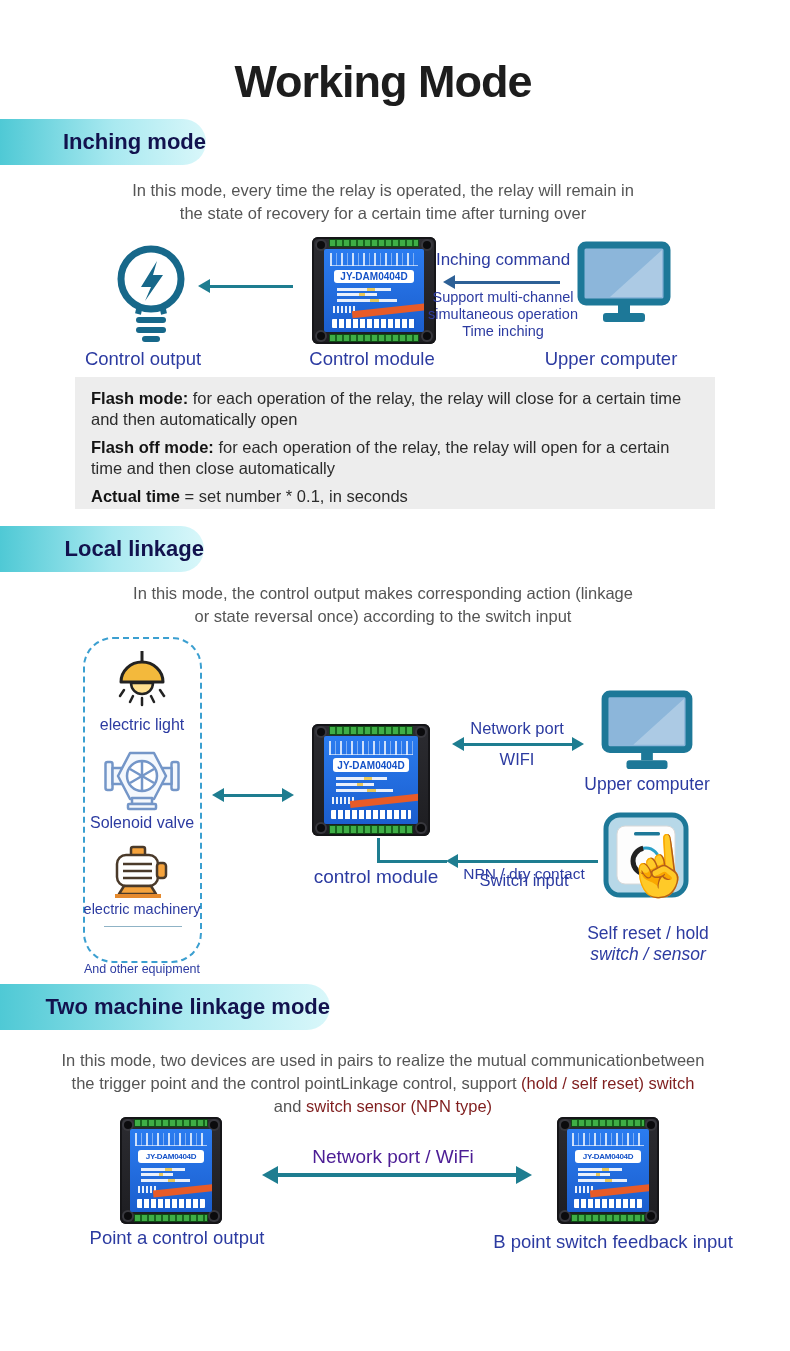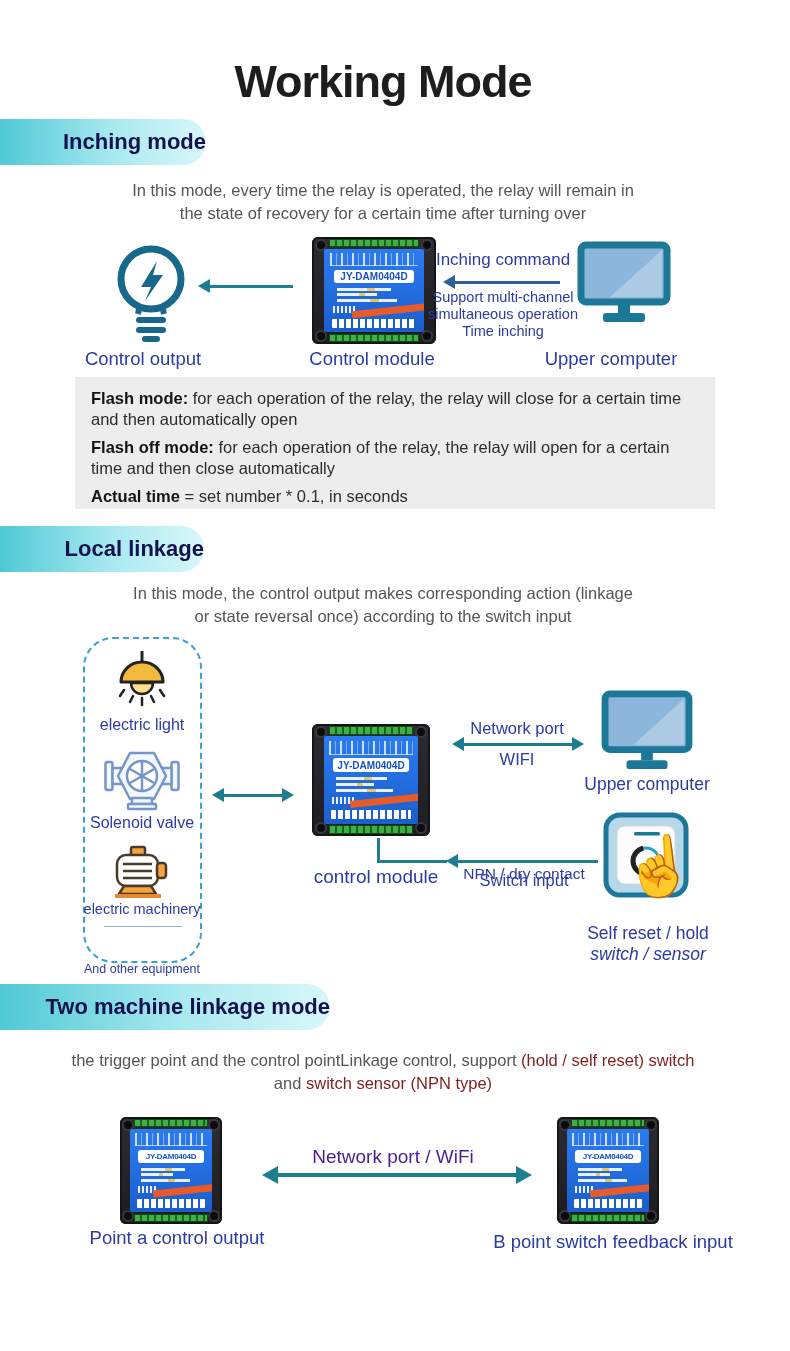--- a/index.html
+++ b/index.html
@@ -265,20 +265,21 @@
     <span class="hand">☝</span>
   </div>
   <div class="clabel" style="left:648px;top:923px;font-size:17.5px;">Self reset / hold</div>
   <div class="clabel" style="left:648px;top:944px;font-size:17.5px;font-style:italic;">switch / sensor</div>
 
   <div class="pill" style="top:984px;width:330px;">
     <span>Two machine linkage mode</span>
   </div>
 
   <div class="intro" style="top:1049px;">
+    <div>In this mode, two devices are used in pairs to realize the mutual communicationbetween</div>
     <div><span>the trigger point and the control pointLinkage control, support </span><span class="green">(hold / self reset) switch</span></div>
     <div><span>and </span><span class="green">switch sensor (NPN type)</span></div>
   </div>
 
   <div class="module m-small" style="left:120px;top:1117px;width:102px;height:107px;">
     <i class="screw tl"></i>
       <i class="screw tr"></i>
       <i class="screw bl"></i>
       <i class="screw br"></i>
     <div class="term term-t"></div>

